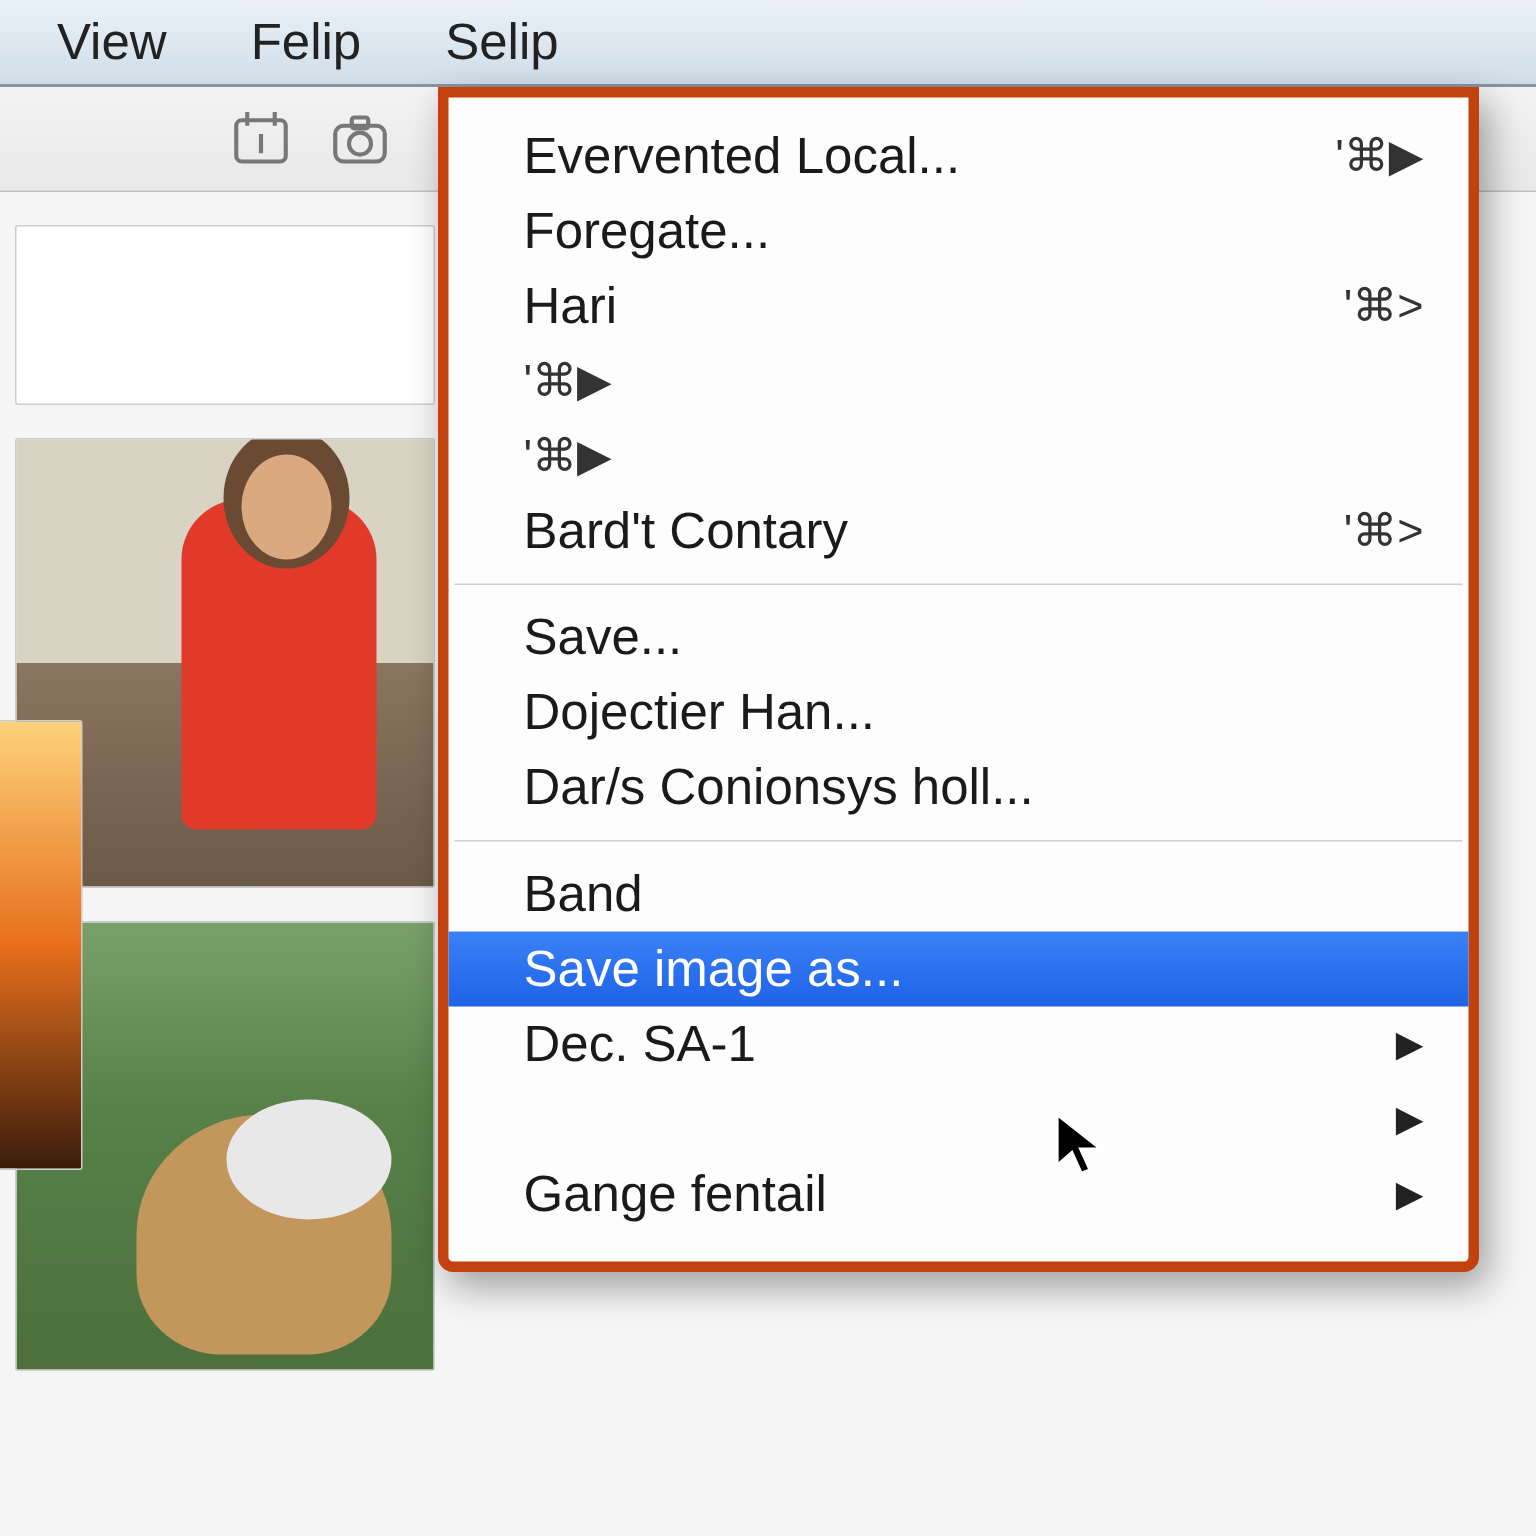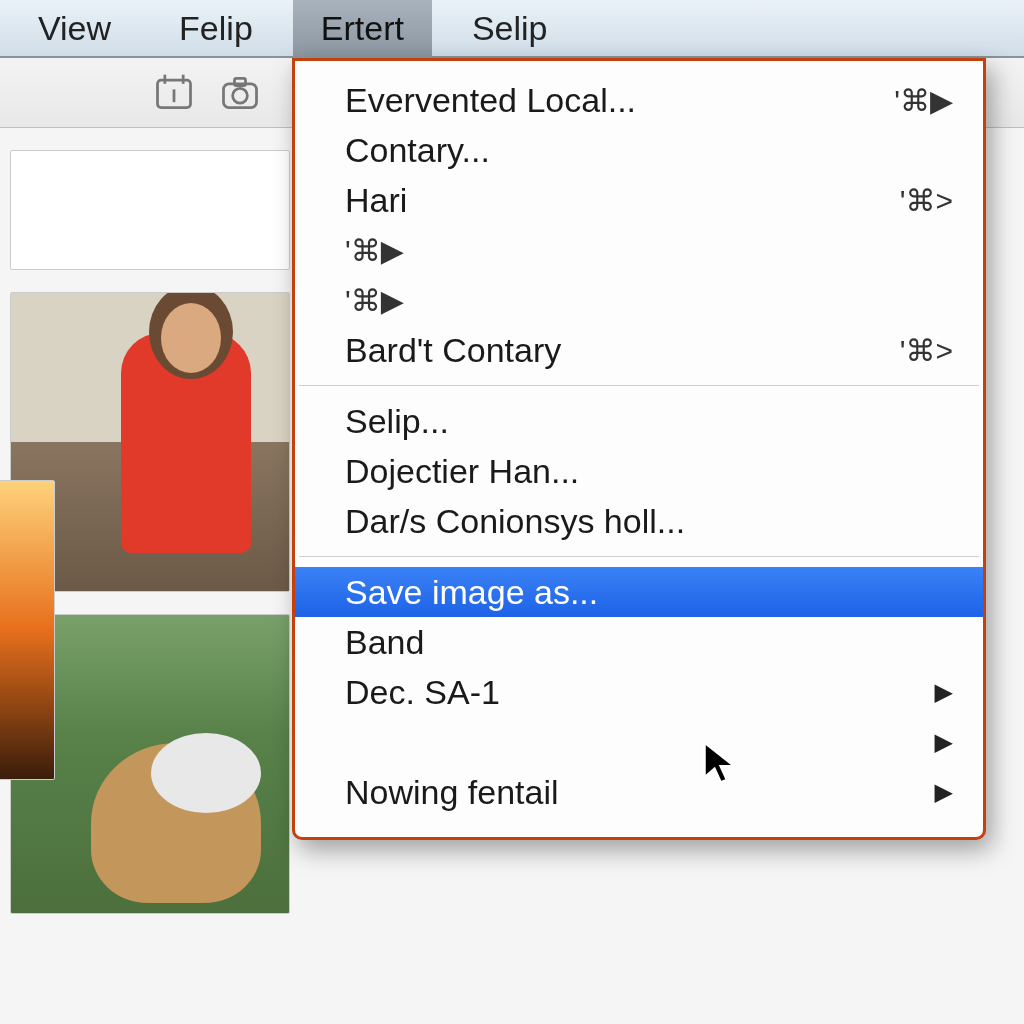--- a/index.html
+++ b/index.html
@@ -11,21 +11,21 @@
     overflow: hidden;
     position: relative;
   }
   .menubar {
     height: 58px;
     display: flex;
     align-items: center;
     background: linear-gradient(#eaf2f8, #d0dde8);
     border-bottom: 2px solid #8a939c;
     padding: 0 10px;
-    gap: 12px;
+    gap: 0;
   }
   .menubar-item {
     padding: 10px 28px;
     font-size: 34px;
     font-weight: 400;
     color: #222;
     cursor: default;
   }
   .menubar-item.active {
     background: linear-gradient(#a8b3bd, #8b96a1);
@@ -119,21 +119,21 @@
     background: linear-gradient(#fdd27a, #e76f1c 50%, #3a1d0b);
     border-radius: 2px;
   }
 
   .dropdown {
     position: absolute;
     top: 58px;
     left: 292px;
     width: 694px;
     background: #fdfdfd;
-    border: 3px solid #c2410c;
+    border: 7px solid #c2410c;
     border-radius: 0 0 10px 10px;
     box-shadow: 6px 10px 24px rgba(0,0,0,0.35);
     padding: 14px 0 20px 0;
   }
   .menu-item {
     display: flex;
     align-items: center;
     justify-content: space-between;
     padding: 4px 30px 4px 50px;
     font-size: 34px;
@@ -172,21 +172,20 @@
     z-index: 50;
     pointer-events: none;
   }
 </style>
 </head>
 <body>
 
 <div class="menubar">
   <div class="menubar-item">View</div>
   <div class="menubar-item">Felip</div>
-  <div class="menubar-item active">Ertert</div>
   <div class="menubar-item">Selip</div>
 </div>
 
 <div class="toolbar">
   <div class="toolbar-icon">
     <svg viewBox="0 0 48 48" width="44" height="44">
         <rect x="6" y="10" width="36" height="30" rx="4" fill="none" stroke="#777" stroke-width="3"></rect>
         <line x1="14" y1="4" x2="14" y2="14" stroke="#777" stroke-width="3"></line>
         <line x1="34" y1="4" x2="34" y2="14" stroke="#777" stroke-width="3"></line>
         <line x1="24" y1="20" x2="24" y2="34" stroke="#777" stroke-width="3"></line>
@@ -207,66 +206,66 @@
   <div class="thumb dog"></div>
 </div>
 <div class="thumb sunset"></div>
 
 <div class="dropdown">
   <div class="menu-item">
     <span>Evervented Local...</span>
     <span class="shortcut">'⌘▶</span>
   </div>
   <div class="menu-item">
-    <span>Contary...</span>
+    <span>Foregate...</span>
   </div>
   <div class="menu-item">
     <span>Hari</span>
     <span class="shortcut">'⌘&gt;</span>
   </div>
   <div class="menu-item">
     <span class="shortcut">'⌘▶</span>
   </div>
   <div class="menu-item">
     <span class="shortcut">'⌘▶</span>
   </div>
   <div class="menu-item">
     <span>Bard't Contary</span>
     <span class="shortcut">'⌘&gt;</span>
   </div>
 
   <div class="menu-sep"></div>
 
   <div class="menu-item">
-    <span>Selip...</span>
+    <span>Save...</span>
   </div>
   <div class="menu-item">
     <span>Dojectier Han...</span>
   </div>
   <div class="menu-item">
     <span>Dar/s Conionsys holl...</span>
   </div>
 
   <div class="menu-sep"></div>
 
+  <div class="menu-item">
+    <span>Band</span>
+  </div>
   <div class="menu-item highlighted">
     <span>Save image as...</span>
   </div>
   <div class="menu-item">
-    <span>Band</span>
-  </div>
-  <div class="menu-item">
     <span>Dec. SA-1</span>
     <span class="submenu-arrow">▶</span>
   </div>
   <div class="menu-item">
     <span class="submenu-arrow">▶</span>
   </div>
   <div class="menu-item">
-    <span>Nowing fentail</span>
+    <span>Gange fentail</span>
     <span class="submenu-arrow">▶</span>
   </div>
 </div>
 
 <div class="cursor">
   <svg viewBox="0 0 32 40" width="40" height="50">
     <path d="M2 2 L2 30 L10 23 L15 34 L20 32 L15 21 L26 21 Z" fill="#000" stroke="#fff" stroke-width="2"></path>
   </svg>
 </div>
 

